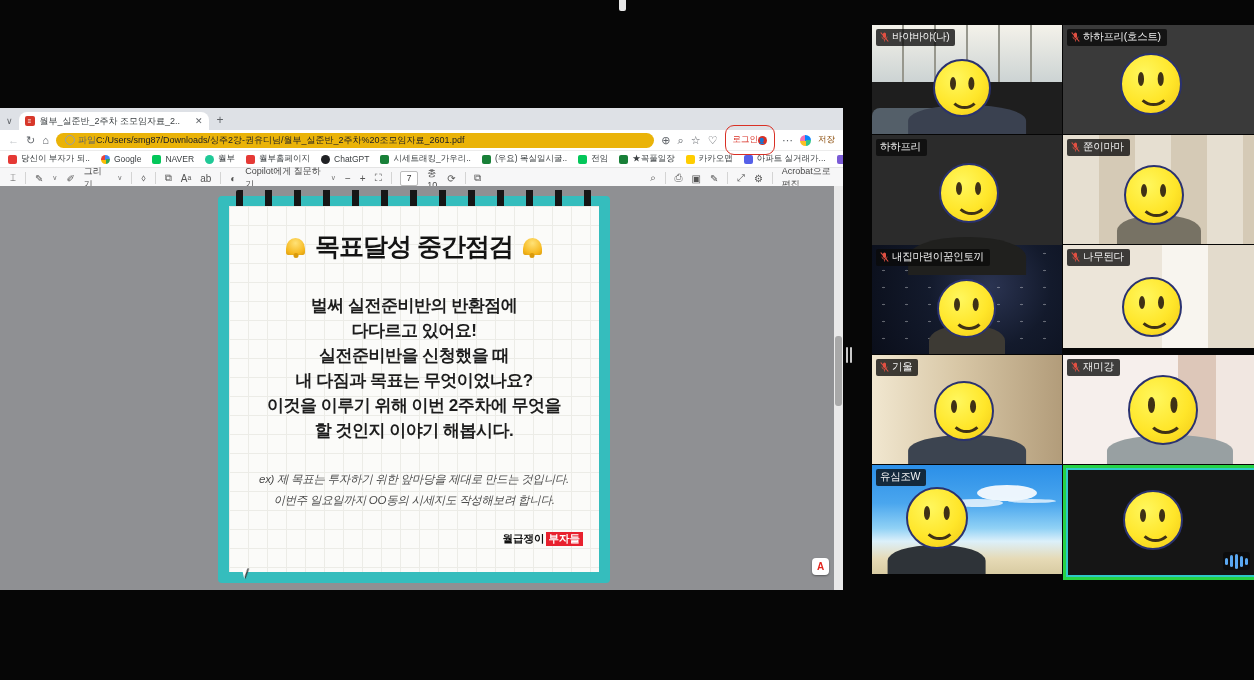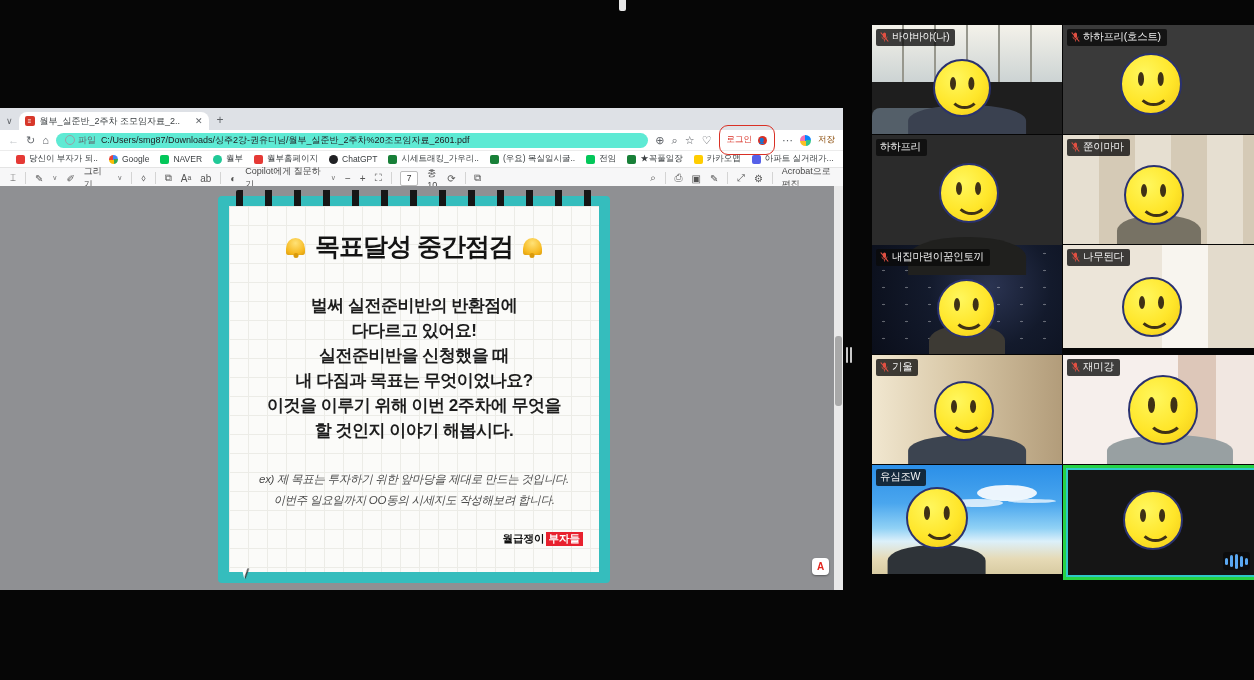--- a/index.html
+++ b/index.html
@@ -14,36 +14,36 @@
        gap:5px;padding:0 6px;font-size:9px;color:#3c4043;}
   .tab .title{flex:1;white-space:nowrap;overflow:hidden;text-overflow:ellipsis;}
   .pdffav{width:10px;height:10px;background:#d7372a;border-radius:2px;color:#fff;font-size:6px;
           display:flex;align-items:center;justify-content:center;font-weight:bold;}
   .tabx{color:#5f6368;font-size:9px;}
   .newtab{font-size:12px;color:#5f6368;padding:0 10px 3px 8px;}
   .navbar{height:20px;background:#fff;display:flex;align-items:center;gap:7px;padding:0 8px;
           border-bottom:1px solid #ececec;}
   .navic{font-size:11px;color:#5f6368;}
   .navic.dis{color:#c3c6c9;}
-  .addr{flex:1;height:15px;background:#5eead4;border-radius:9px;display:flex;align-items:center;
-        gap:5px;padding:0 9px;font-size:9px;color:#3c4043;min-width:0;}
+  .addr{flex:1;height:15px;background:#eab308;border-radius:9px;display:flex;align-items:center;
+        padding:0 9px;font-size:9px;color:#3c4043;min-width:0;}
   .addr .scheme{display:flex;align-items:center;gap:3px;color:#5f6368;white-space:nowrap;}
   .addr .dot{width:8px;height:8px;border:1px solid #9aa0a6;border-radius:50%;display:inline-block;}
   .addr .url{white-space:nowrap;overflow:hidden;text-overflow:ellipsis;color:#202124;}
   .rightics{display:flex;align-items:center;gap:7px;}
-  .loginpill{display:flex;align-items:center;gap:6px;border:1px solid #d93025;color:#d93025;
+  .loginpill{display:flex;align-items:center;gap:0;border:1px solid #d93025;color:#d93025;
              border-radius:9px;font-size:8.5px;padding:8px 7px;white-space:nowrap;}
   .avatarmini{width:9px;height:9px;border-radius:50%;background:#d93025;color:#fff;font-size:6px;
               display:flex;align-items:center;justify-content:center;}
   .pinwheel{width:11px;height:11px;border-radius:50%;
             background:conic-gradient(#0a84ff 0 25%,#31c48d 25% 50%,#fbbf24 50% 75%,#f472b6 75%);}
   .savetxt{font-size:8.5px;color:#8a4b08;}
 
   .bookmarks{height:16px;background:#fff;border-bottom:1px solid #e4e4e4;display:flex;align-items:center;
-             gap:11px;padding:0 16px;font-size:8.5px;color:#3c4043;overflow:hidden;}
+             gap:11px;padding:0 8px;font-size:8.5px;color:#3c4043;overflow:hidden;}
   .bm{display:flex;align-items:center;gap:4px;white-space:nowrap;}
   .fav{width:9px;height:9px;border-radius:2px;display:inline-block;flex:none;}
   .fav.red{background:#e53935;}
   .fav.google{background:conic-gradient(#4285f4 0 25%,#34a853 25% 50%,#fbbc05 50% 75%,#ea4335 75%);border-radius:50%;}
   .fav.naver{background:#03c75a;}
   .fav.greendot{background:#20c997;border-radius:50%;}
   .fav.black{background:#202124;border-radius:50%;}
   .fav.sheets{background:#188038;}
   .fav.kakao{background:#ffcd00;}
   .fav.apt{background:#5560e8;}

